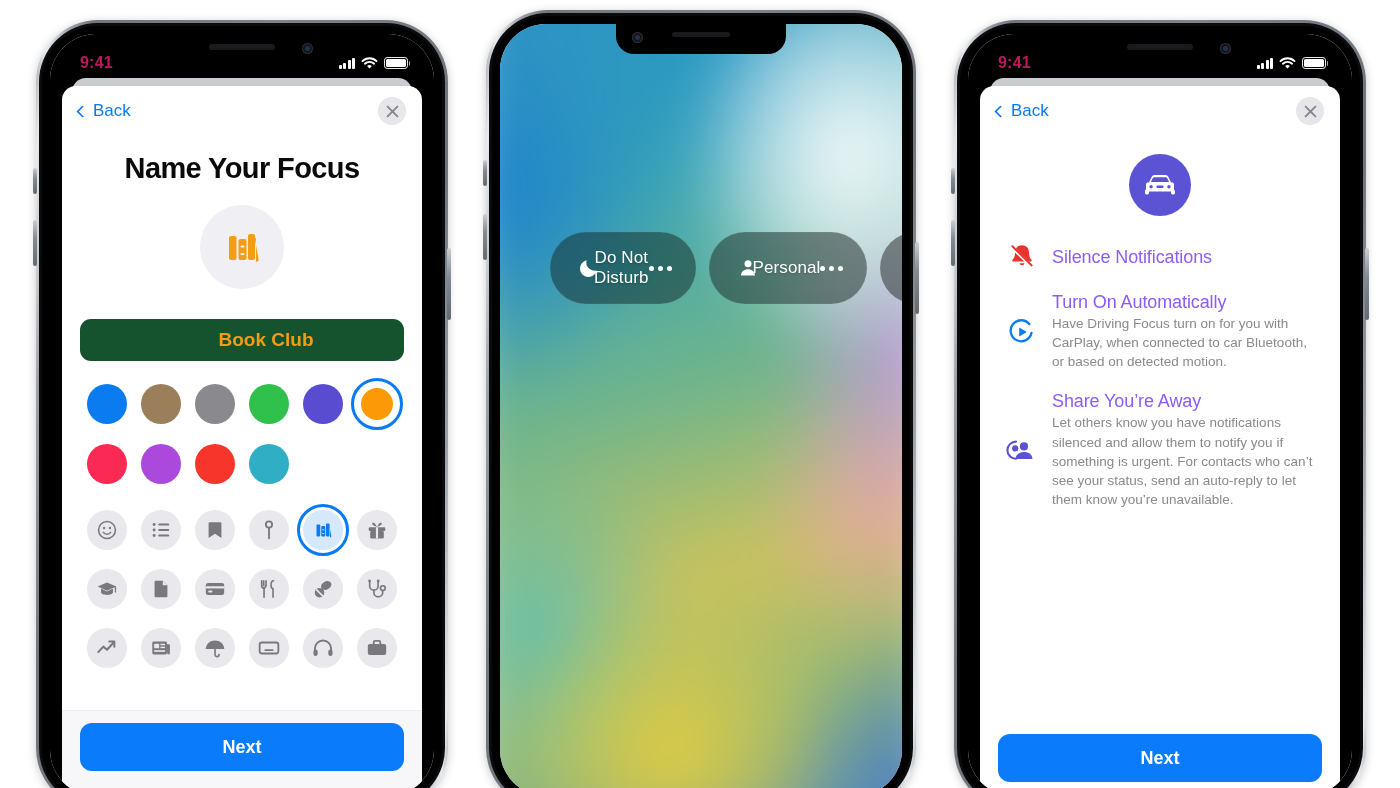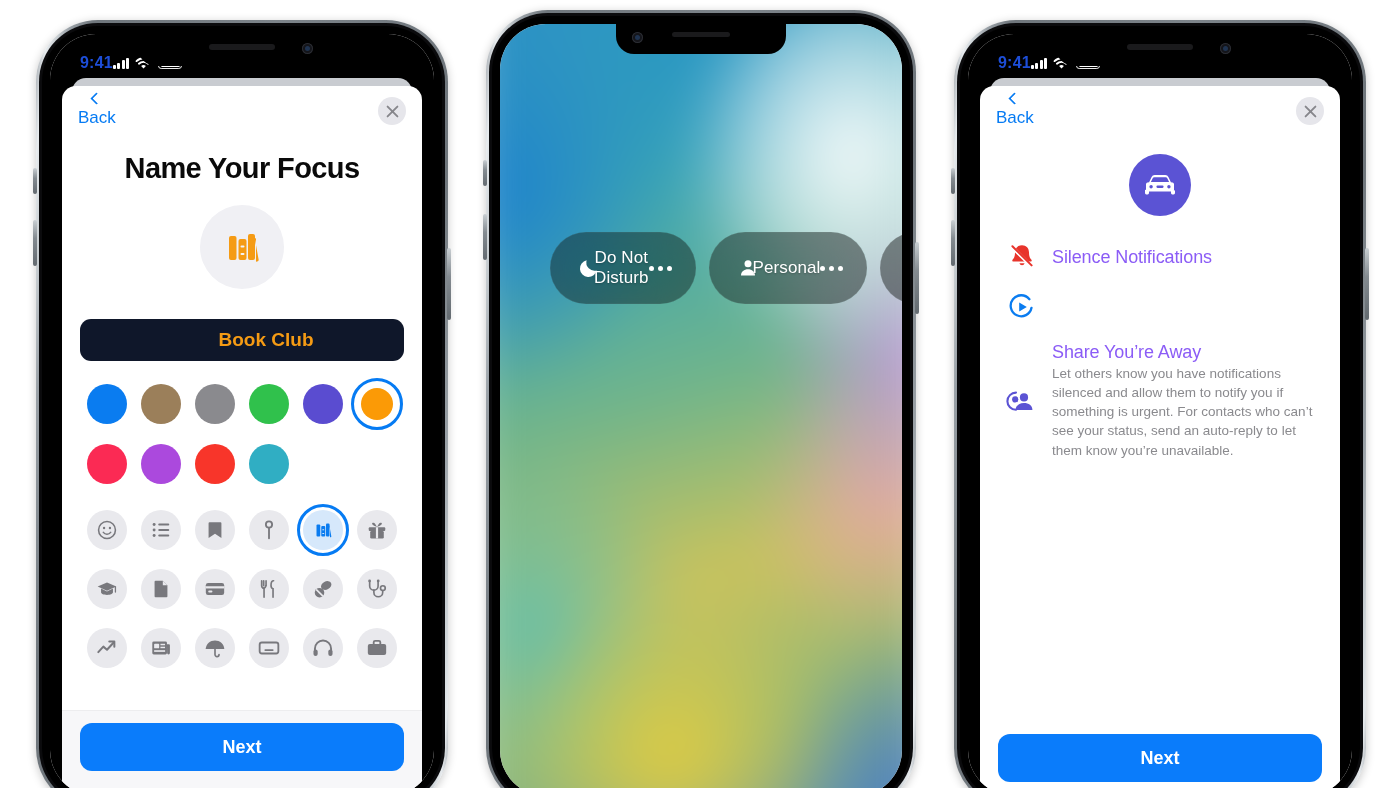--- a/index.html
+++ b/index.html
@@ -68,23 +68,23 @@
     box-shadow: inset 0 0 0 1px #2b2d33;
   }
   .camera::after {
     content:''; position:absolute; left:3px; top:3px; width:5px; height:5px;
     border-radius:50%; background:#1f3350;
   }
 
   
   .statusbar {
     position: absolute; top: 0; left: 0; right: 0; height: 46px;
-    display: flex; align-items: center; justify-content: flex-start;
+    display: flex; align-items: center; justify-content: space-between;
     padding: 12px 26px 0 30px;
-    z-index: 30; color: #1d4ed8;
+    z-index: 30; color: #be185d;
   }
   .sb-time { font-size: 16px; font-weight: 700; letter-spacing: .2px; }
   .sb-icons { display: flex; align-items: center; gap: 6px; }
   .bars { display: flex; align-items: flex-end; gap: 1.5px; height: 11px; }
   .bars i { width: 3px; background: #fff; border-radius: 1px; display:block; }
   .bars i:nth-child(1){height:4px}.bars i:nth-child(2){height:6px}
   .bars i:nth-child(3){height:8.5px}.bars i:nth-child(4){height:11px}
   .batt {
     width: 24px; height: 11.5px; border: 1.4px solid rgba(255,255,255,.92);
     border-radius: 3.2px; position: relative; padding: 1.2px;
@@ -110,21 +110,21 @@
     overflow: hidden;
     display: flex; flex-direction: column;
   }
 
   .sheet-nav {
     height: 50px; flex: 0 0 50px; position: relative;
     display: flex; align-items: center; padding: 0 16px;
   }
   .back-btn {
     display: flex; align-items: center; gap: 5px;
-    color: #067bf3; font-size: 17px; cursor: pointer; flex-direction: column;
+    color: #067bf3; font-size: 17px; cursor: pointer;
   }
   .chev {
     width: 9px; height: 9px; border-left: 2.6px solid #067bf3;
     border-bottom: 2.6px solid #067bf3; transform: rotate(45deg);
     margin-right: 1px; border-radius: 1px;
   }
   .close-btn {
     position: absolute; right: 16px; top: 50%; transform: translateY(-50%);
     width: 28px; height: 28px; border-radius: 50%;
     background: #e6e6eb; display: flex; align-items: center; justify-content: center;
@@ -137,21 +137,21 @@
   .p1-title {
     text-align: center; font-size: 29px; font-weight: 700; color: #0a0a0a;
     letter-spacing: -.6px; margin-top: 16px;
   }
   .p1-iconwrap { display: flex; justify-content: center; margin-top: 20px; }
   .p1-iconcircle {
     width: 84px; height: 84px; border-radius: 50%; background: #f0f0f4;
     display: flex; align-items: center; justify-content: center;
   }
   .p1-namefield {
-    margin-top: 30px; height: 42px; border-radius: 11px; background: #0f172a;
+    margin-top: 30px; height: 42px; border-radius: 11px; background: #14532d;
     display: flex; align-items: center; justify-content: center;
     font-size: 19px; font-weight: 700; color: #f59b14;
     cursor: text;
     padding-left: 48px;
   }
   .color-grid {
     margin-top: 20px; display: grid; grid-template-columns: repeat(6, 1fr);
     row-gap: 14px; justify-items: center;
   }
   .sw-hit { width: 46px; height: 46px; display:flex; align-items:center; justify-content:center; cursor:pointer; position:relative; }
@@ -698,20 +698,24 @@
                   </div>
                 </div>
 
                 <div class="feat">
                   <div class="feat-ic">
                     <svg width="30" height="30" viewBox="0 0 30 30">
                       <path d="M22.4 7.2a10.5 10.5 0 1 0 2.1 8.6" fill="none" stroke="#0a7cf0" stroke-width="2.3" stroke-linecap="round"></path>
                       <path d="M12.2 10.4 19.8 15l-7.6 4.6z" fill="#0a7cf0"></path>
                     </svg>
                   </div>
+                  <div class="feat-txt">
+                    <div class="feat-h">Turn On Automatically</div>
+                    <div class="feat-p">Have Driving Focus turn on for you with CarPlay, when connected to car Bluetooth, or based on detected motion.</div>
+                  </div>
                 </div>
 
                 <div class="feat">
                   <div class="feat-ic">
                     <svg width="32" height="30" viewBox="0 0 32 30">
                       <circle cx="18" cy="11.4" r="4.1" fill="#5b53d4"></circle>
                       <path d="M9.6 24c0-4.5 3.8-7 8.4-7s8.4 2.5 8.4 7z" fill="#5b53d4"></path>
                       <path d="M10 6.6a8.6 8.6 0 1 0 0 17.2" fill="none" stroke="#5b53d4" stroke-width="2.1" stroke-linecap="round"></path>
                       <circle cx="9.2" cy="13.4" r="3.1" fill="#5b53d4"></circle>
                     </svg>

